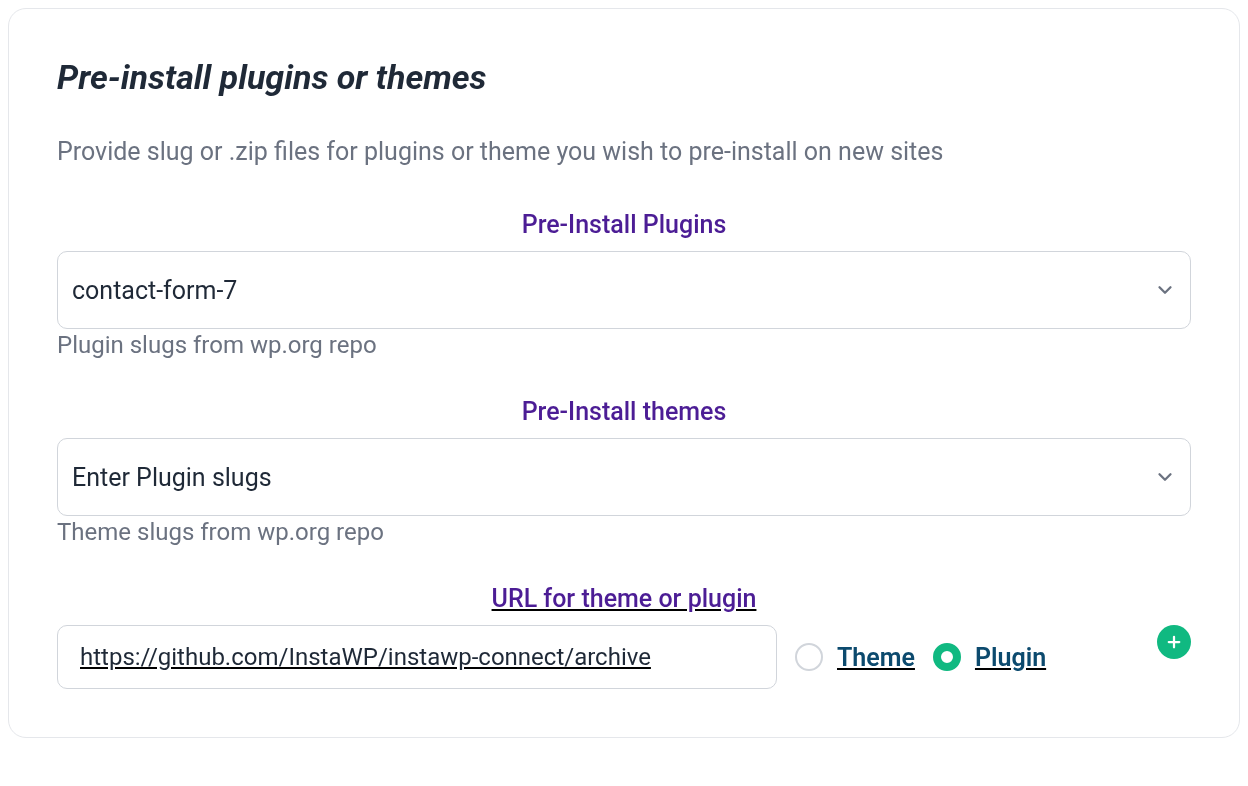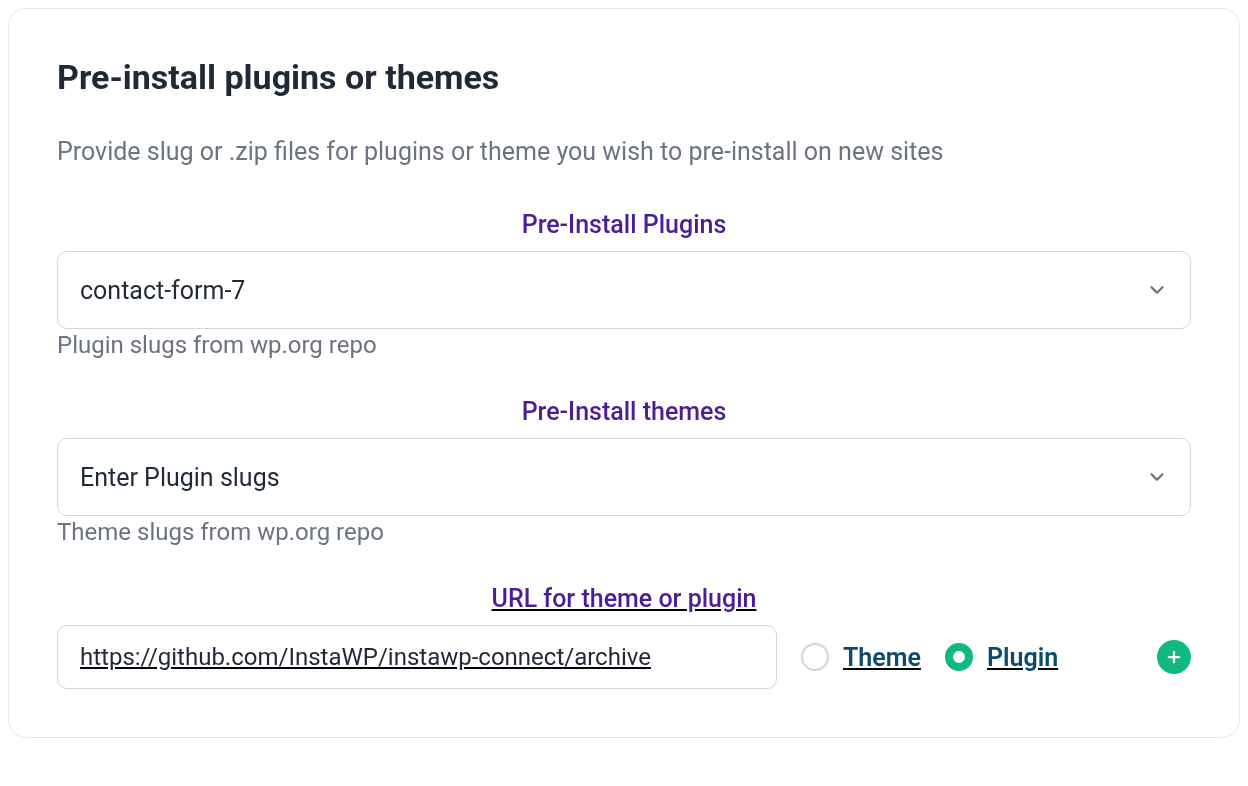--- a/index.html
+++ b/index.html
@@ -17,20 +17,21 @@
       border: 1px solid #e5e7eb;
       border-radius: 18px;
       padding: 48px;
       background: #ffffff;
     }
     .title {
       font-size: 34px;
       font-weight: 700;
       color: #1f2937;
       margin-bottom: 10px;
+      font-style: italic;
     }
     .subtitle {
       font-size: 25px;
       color: #6b7280;
       margin-bottom: 44px;
       font-weight: 400;
       margin-top: 40px;
     }
     .field-group {
       margin-bottom: 38px;
@@ -40,21 +41,21 @@
       font-weight: 500;
       color: #4c1d95;
       margin-bottom: 12px;
       text-align: center;
     }
     .select-box {
       width: 100%;
       height: 78px;
       border: 1px solid #d1d5db;
       border-radius: 10px;
-      padding: 0 22px;
+      padding: 0 14px;
       display: flex;
       align-items: center;
       justify-content: space-between;
       background: #ffffff;
       cursor: pointer;
     }
     .select-value {
       font-size: 25px;
       color: #1f2937;
     }
@@ -68,22 +69,21 @@
       flex-shrink: 0;
     }
     .help-text {
       font-size: 24px;
       color: #6b7280;
       margin-top: 2px;
       font-weight: 400;
     }
     .url-row {
       display: flex;
-      align-items: center;
-      gap: 24px;
+      gap: 18px;
     }
     .url-input {
       width: 720px;
       height: 64px;
       border: 1px solid #d1d5db;
       border-radius: 10px;
       padding: 0 22px;
       font-size: 24px;
       color: #1f2937;
       font-family: inherit;

